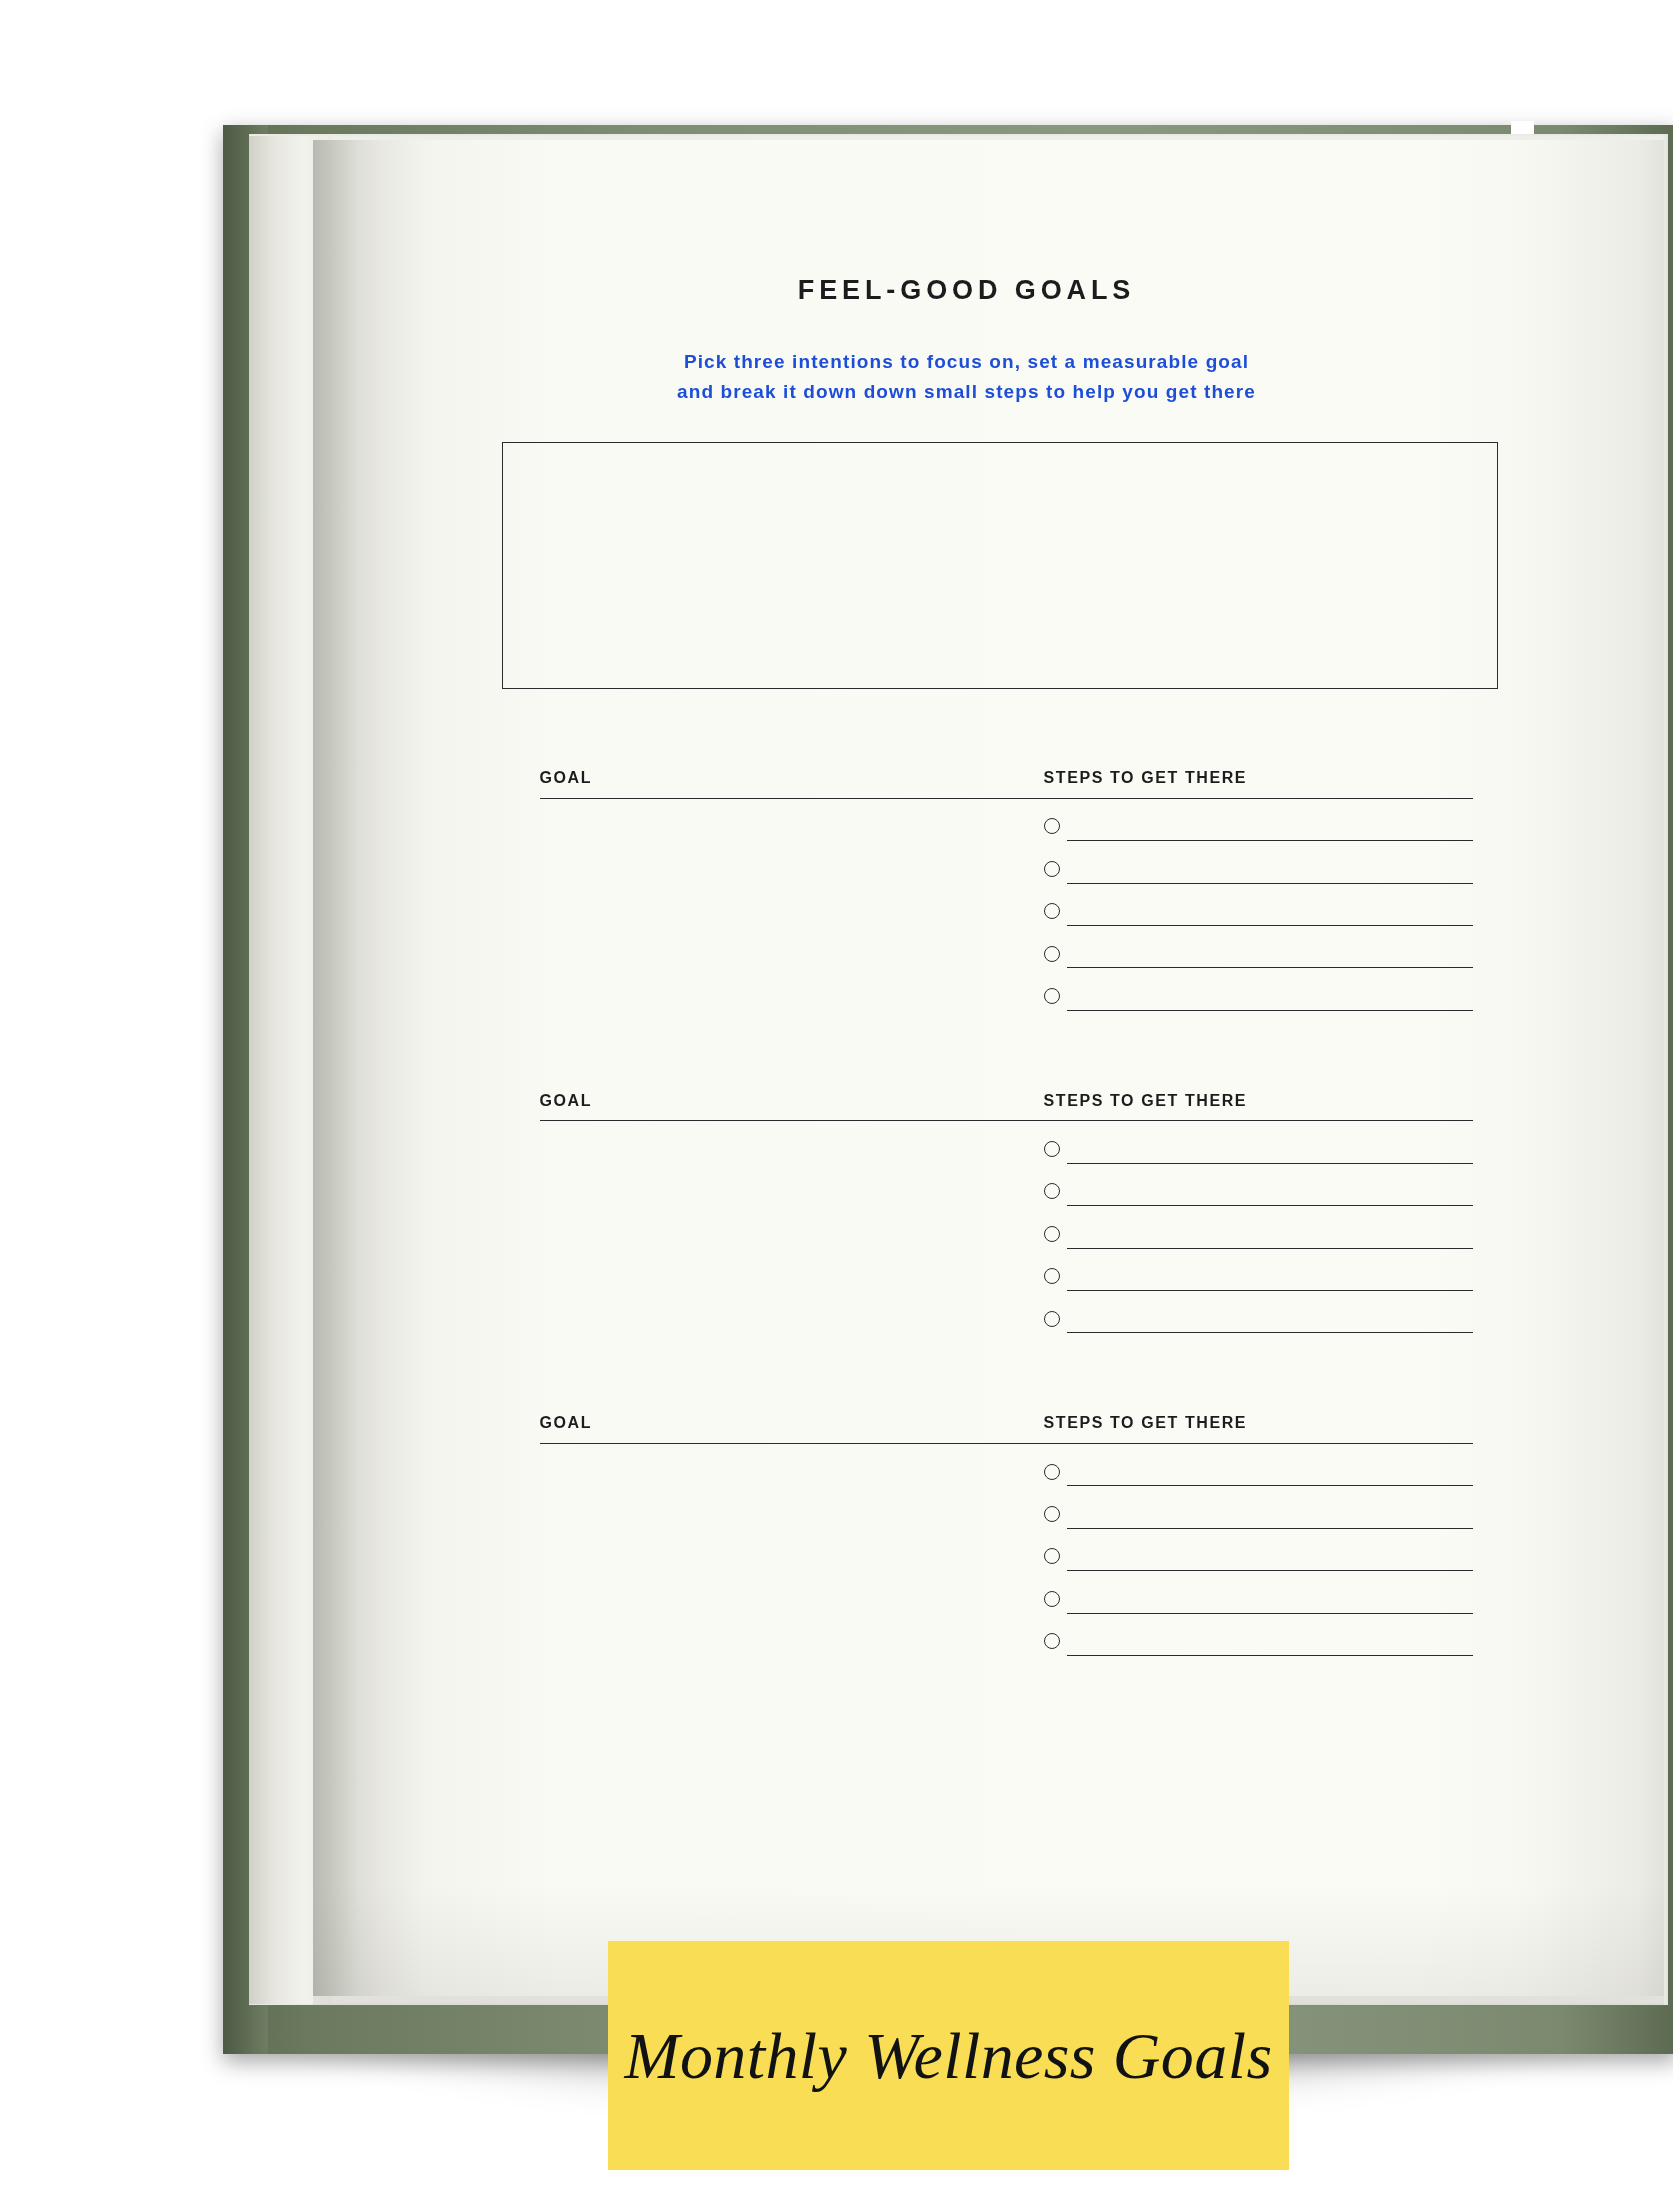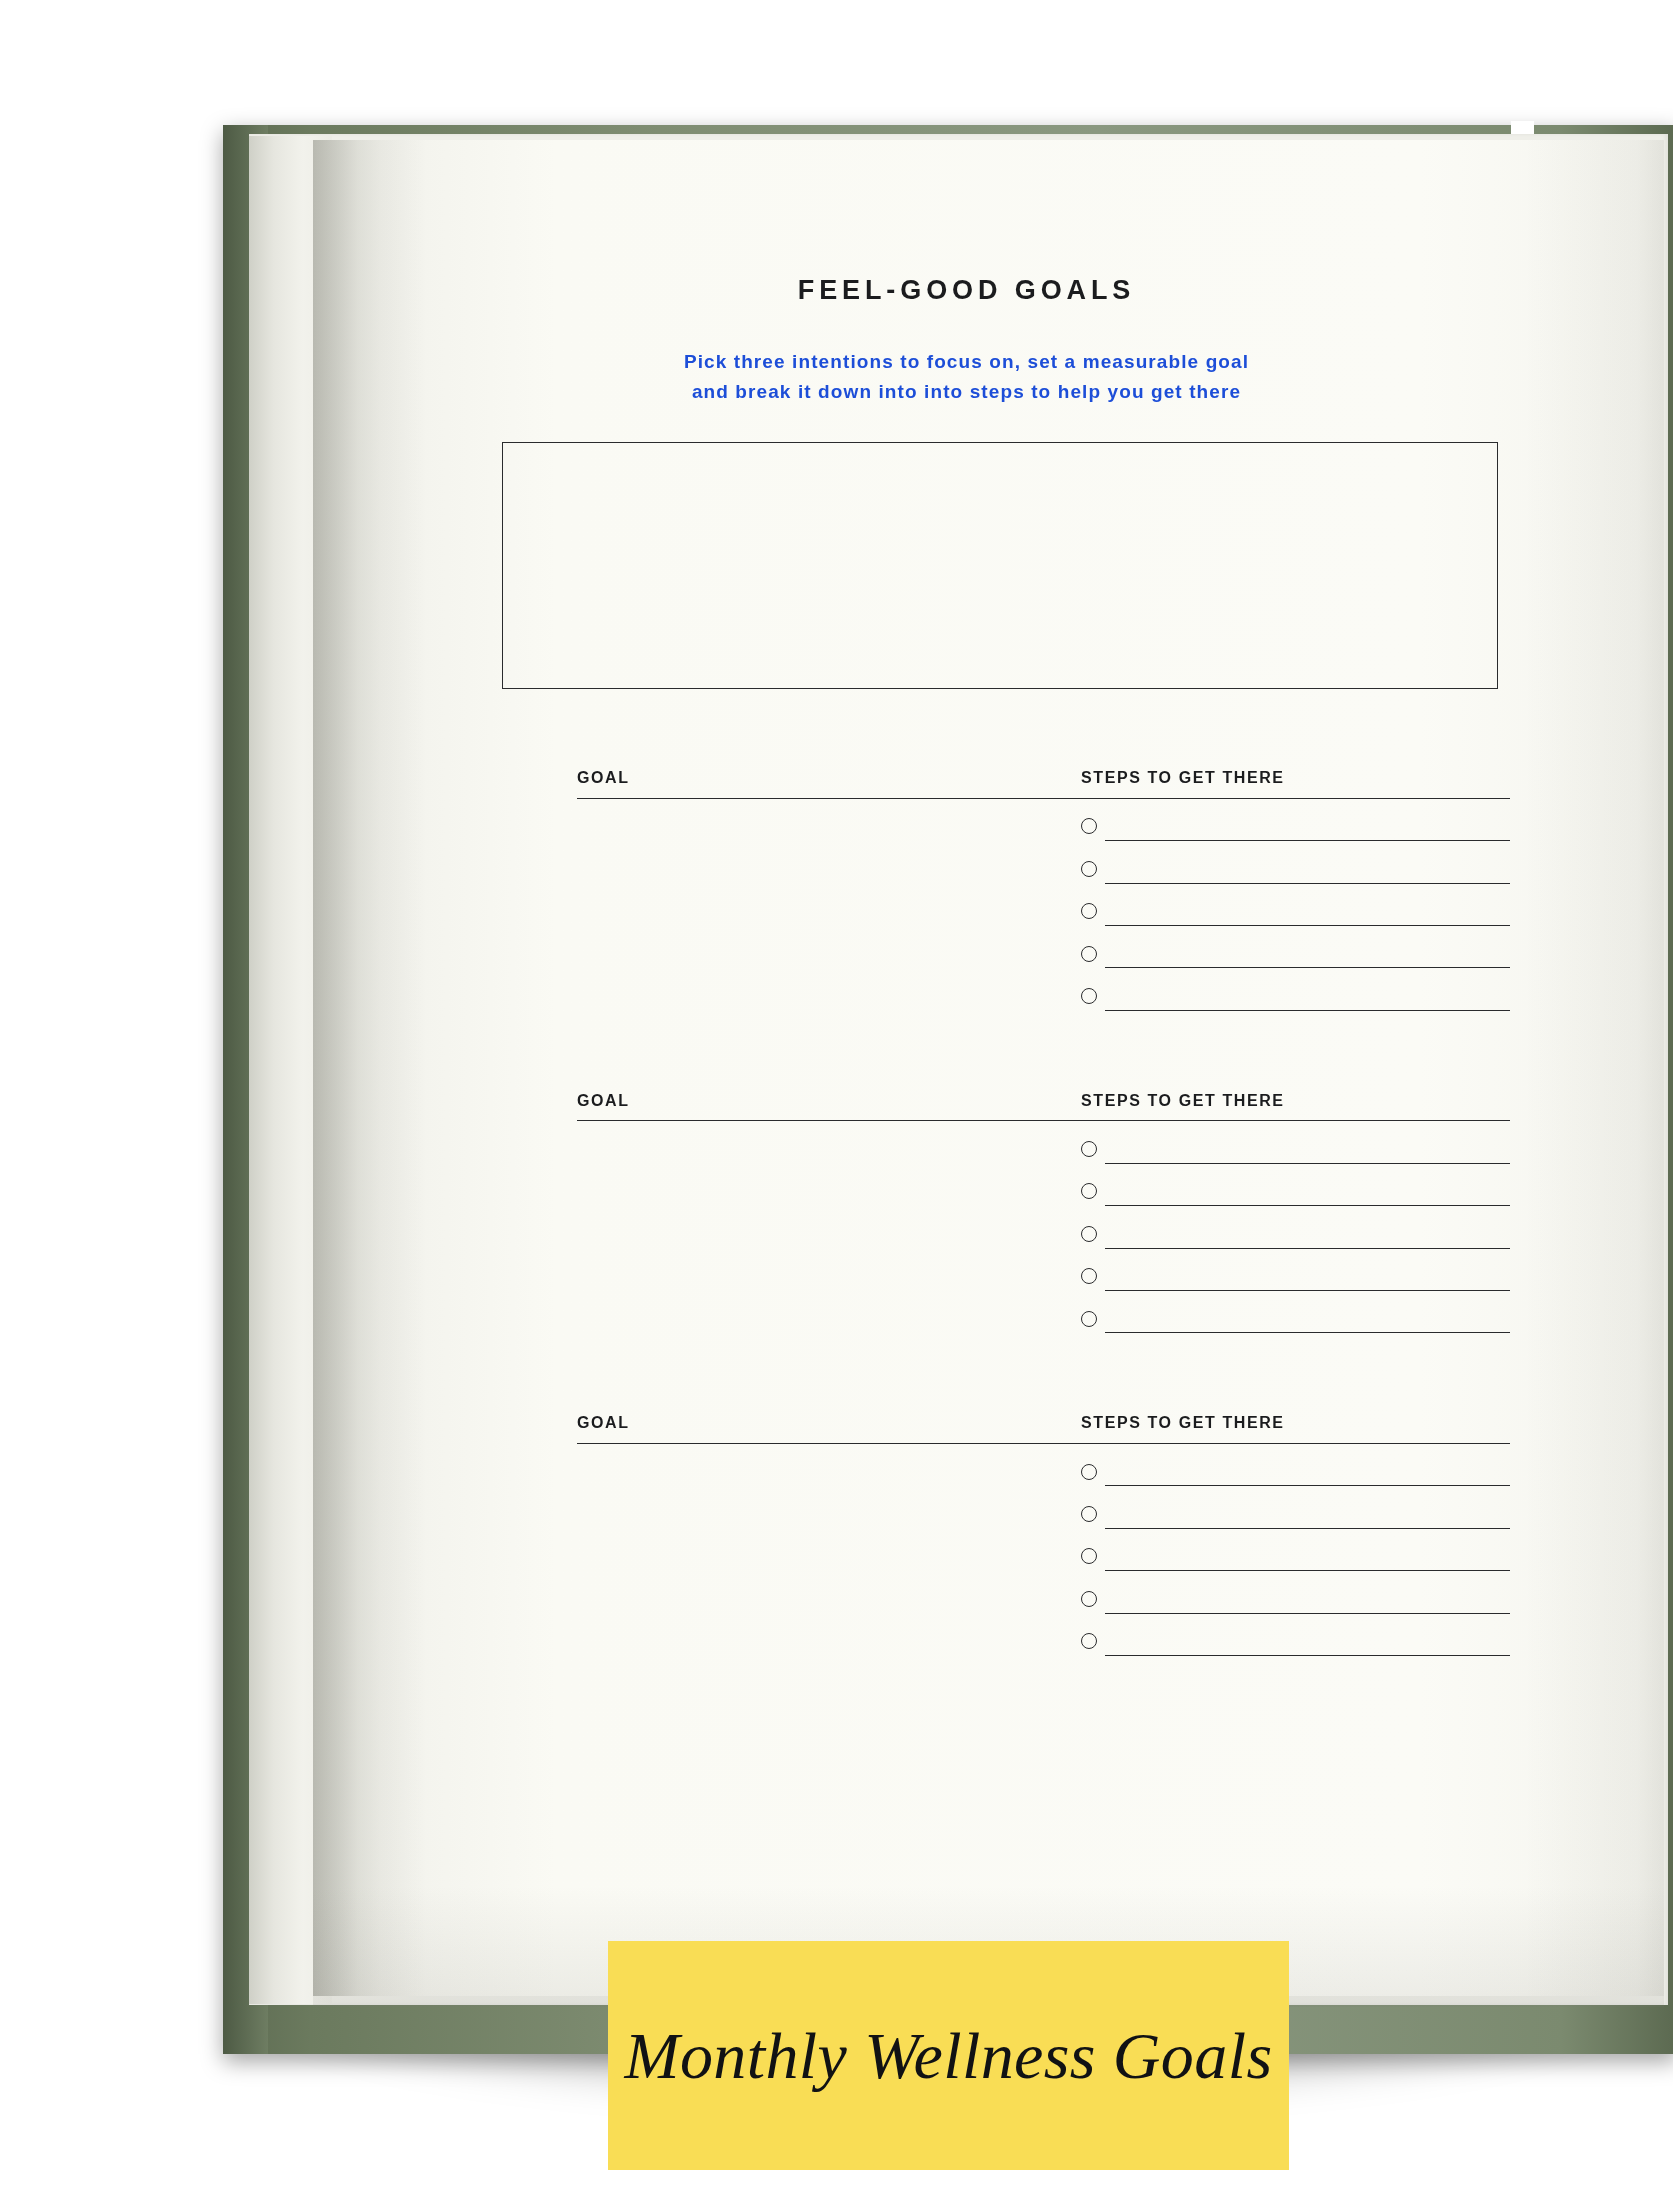--- a/index.html
+++ b/index.html
@@ -161,21 +161,21 @@
     border: 1.5px solid #2a2b2d;
     background: transparent;
     box-sizing: border-box;
   }
 
   
   .goal-block {
     position: relative;
     margin-top: 54px;
     display: flex;
-    justify-content: flex-end;
+    justify-content: center;
     width: 100%;
   }
   .goal-col {
     width: 504px;
     margin-left: 79px;
   }
   .steps-col {
     width: 429px;
     margin-right: 0;
   }
@@ -261,21 +261,21 @@
   <div class="page-block"></div>
   <div class="page-edge"></div>
   <div class="page"></div>
 
   <div class="content">
 
     <h1 class="title">FEEL-GOOD GOALS</h1>
 
     <div class="subtitle">
       <div>Pick three intentions to focus on, set a measurable goal</div>
-      <div>and break it down into into steps to help you get there</div>
+      <div>and break it down down small steps to help you get there</div>
     </div>
 
     <div class="big-box"></div>
 
     <div class="goal-block b1">
       <div class="goal-col">
         <div class="col-head">GOAL</div>
         <div class="head-rule"></div>
       </div>
       <div class="steps-col">

